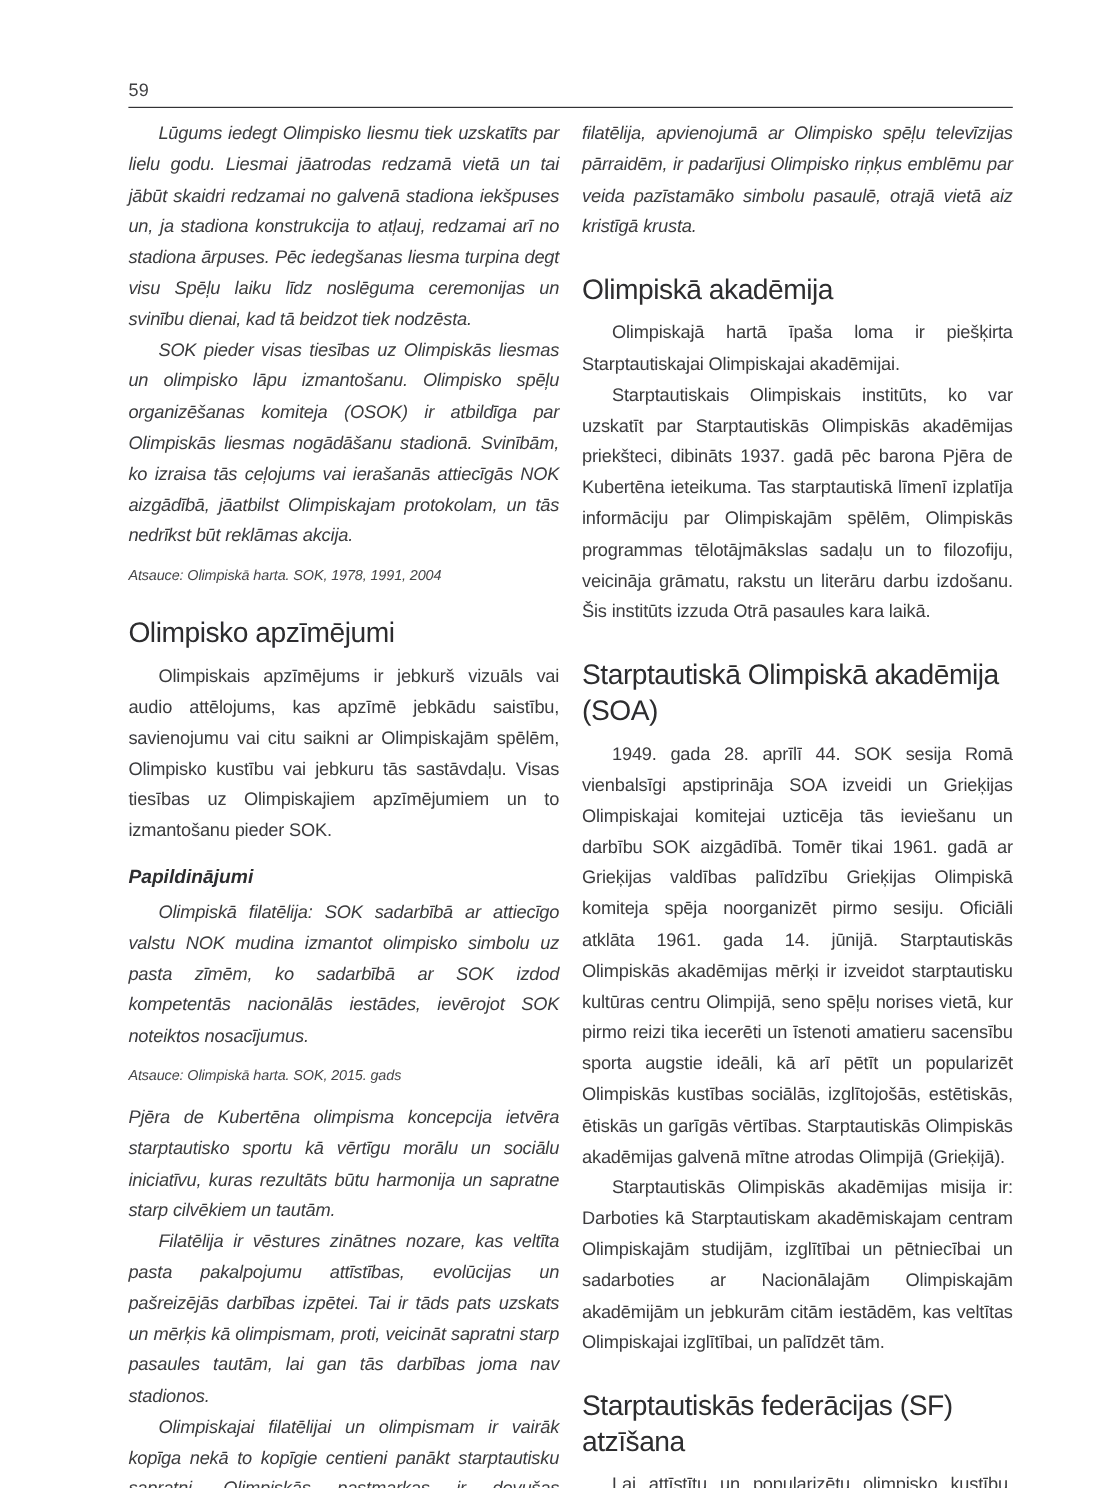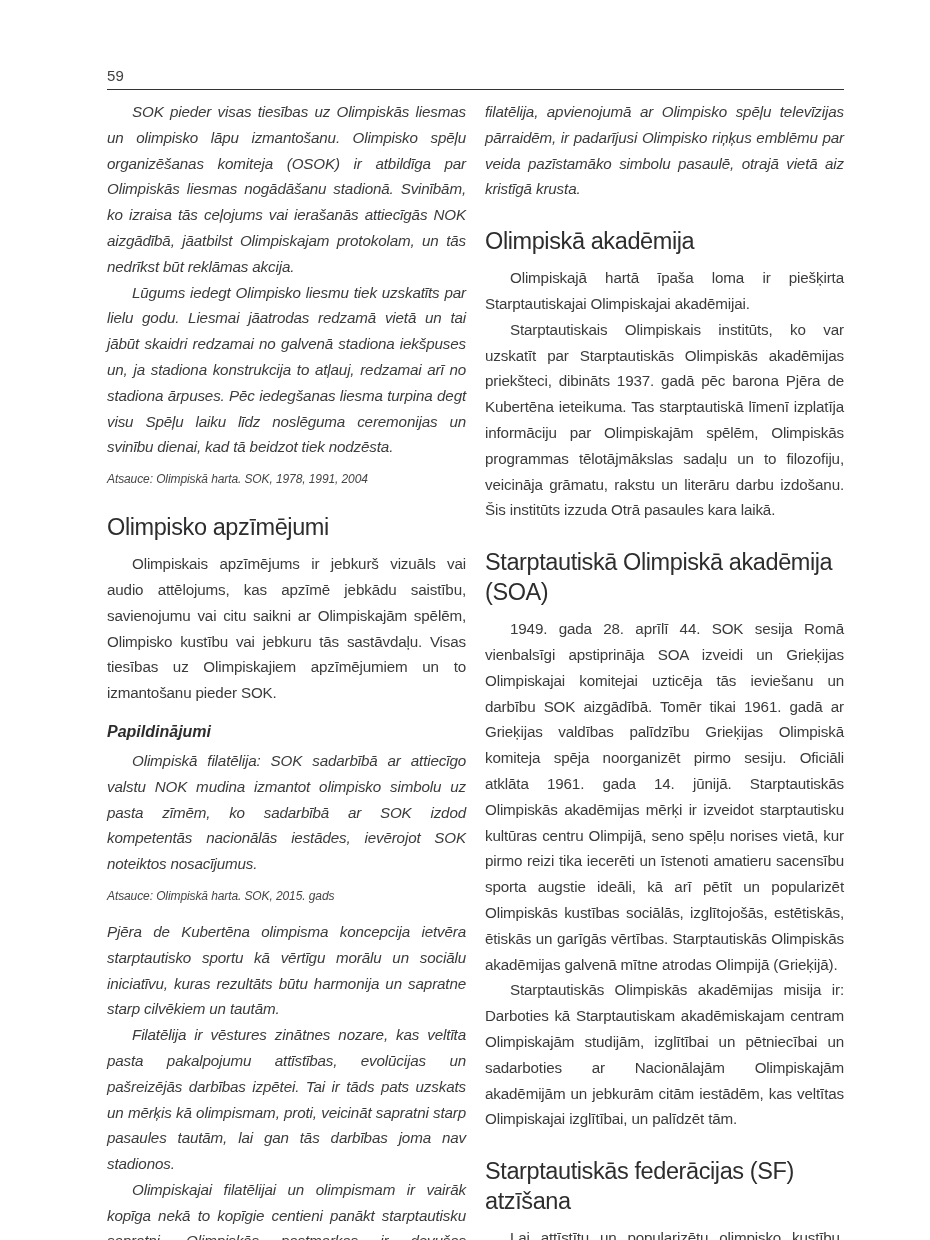--- a/index.html
+++ b/index.html
@@ -68,22 +68,22 @@
 <body>
 
 <header class="page-head">
   <div class="pageno">59</div>
   <div class="rule"></div>
 </header>
 
 <main class="content">
 
   <section class="col">
+    <p class="b it indent">Lūgums iedegt Olimpisko liesmu tiek uzskatīts par lielu godu. Liesmai jāatrodas redzamā vietā un tai jābūt skaidri redzamai no galvenā stadiona iekšpuses un, ja stadiona konstrukcija to atļauj, redzamai arī no stadiona ārpuses. Pēc iedegšanas liesma turpina degt visu Spēļu laiku līdz noslēguma ceremonijas un svinību dienai, kad tā beidzot tiek nodzēsta.</p>
     <p class="b it indent">SOK pieder visas tiesības uz Olimpiskās liesmas un olimpisko lāpu izmantošanu. Olimpisko spēļu organizēšanas komiteja (OSOK) ir atbildīga par Olimpiskās liesmas nogādāšanu stadionā. Svinībām, ko izraisa tās ceļojums vai ierašanās attiecīgās NOK aizgādībā, jāatbilst Olimpiskajam protokolam, un tās nedrīkst būt reklāmas akcija.</p>
-    <p class="b it indent">Lūgums iedegt Olimpisko liesmu tiek uzskatīts par lielu godu. Liesmai jāatrodas redzamā vietā un tai jābūt skaidri redzamai no galvenā stadiona iekšpuses un, ja stadiona konstrukcija to atļauj, redzamai arī no stadiona ārpuses. Pēc iedegšanas liesma turpina degt visu Spēļu laiku līdz noslēguma ceremonijas un svinību dienai, kad tā beidzot tiek nodzēsta.</p>
     <p class="ref">Atsauce: Olimpiskā harta. SOK, 1978, 1991, 2004</p>
     <h2>Olimpisko apzīmējumi</h2>
     <p class="b indent">Olimpiskais apzīmējums ir jebkurš vizuāls vai audio attēlojums, kas apzīmē jebkādu saistību, savienojumu vai citu saikni ar Olimpiskajām spēlēm, Olimpisko kustību vai jebkuru tās sastāvdaļu. Visas tiesības uz Olimpiskajiem apzīmējumiem un to izmantošanu pieder SOK.</p>
     <p class="sub">Papildinājumi</p>
     <p class="b it indent">Olimpiskā filatēlija: SOK sadarbībā ar attiecīgo valstu NOK mudina izmantot olimpisko simbolu uz pasta zīmēm, ko sadarbībā ar SOK izdod kompetentās nacionālās iestādes, ievērojot SOK noteiktos nosacījumus.</p>
     <p class="ref">Atsauce: Olimpiskā harta. SOK, 2015. gads</p>
     <p class="b it">Pjēra de Kubertēna olimpisma koncepcija ietvēra starptautisko sportu kā vērtīgu morālu un sociālu iniciatīvu, kuras rezultāts būtu harmonija un sapratne starp cilvēkiem un tautām.</p>
     <p class="b it indent">Filatēlija ir vēstures zinātnes nozare, kas veltīta pasta pakalpojumu attīstības, evolūcijas un pašreizējās darbības izpētei. Tai ir tāds pats uzskats un mērķis kā olimpismam, proti, veicināt sapratni starp pasaules tautām, lai gan tās darbības joma nav stadionos.</p>
     <p class="b it indent">Olimpiskajai filatēlijai un olimpismam ir vairāk kopīga nekā to kopīgie centieni panākt starptautisku sapratni. Olimpiskās pastmarkas ir devušas ieguldījumu Olimpisko spēļu un olimpisma finansēšanā, popularizēšanā un izplatīšanā. Olimpiskās pastmarkas gandrīz visus pasaules iedzīvotājus siepazīstina ar Olimpisko emblēmu. Olimpiskā filatēlija nav tikai pastmarku kolekcionēšana. Tā prasa padziļinātu vēsturisku izpēti par visiem notikumiem, kas tieši un netieši saistīti ar spēlēm un Olimpisko kustību. Šī izpēte ļauj labāk izprast kustību, cita starpā izskaidrojot, kāpēc tā ir izdzīvojusi, neskatoties uz karu, politisko iejaukšanos un boikotiem. Tādējādi Olimpisko pastmarku kolekcionārs kļūst par Olimpisko spēļu vēsturnieku un aktīvu Olimpiskā ideāla popularizētāju. Olimpiskā</p>
   </section>

